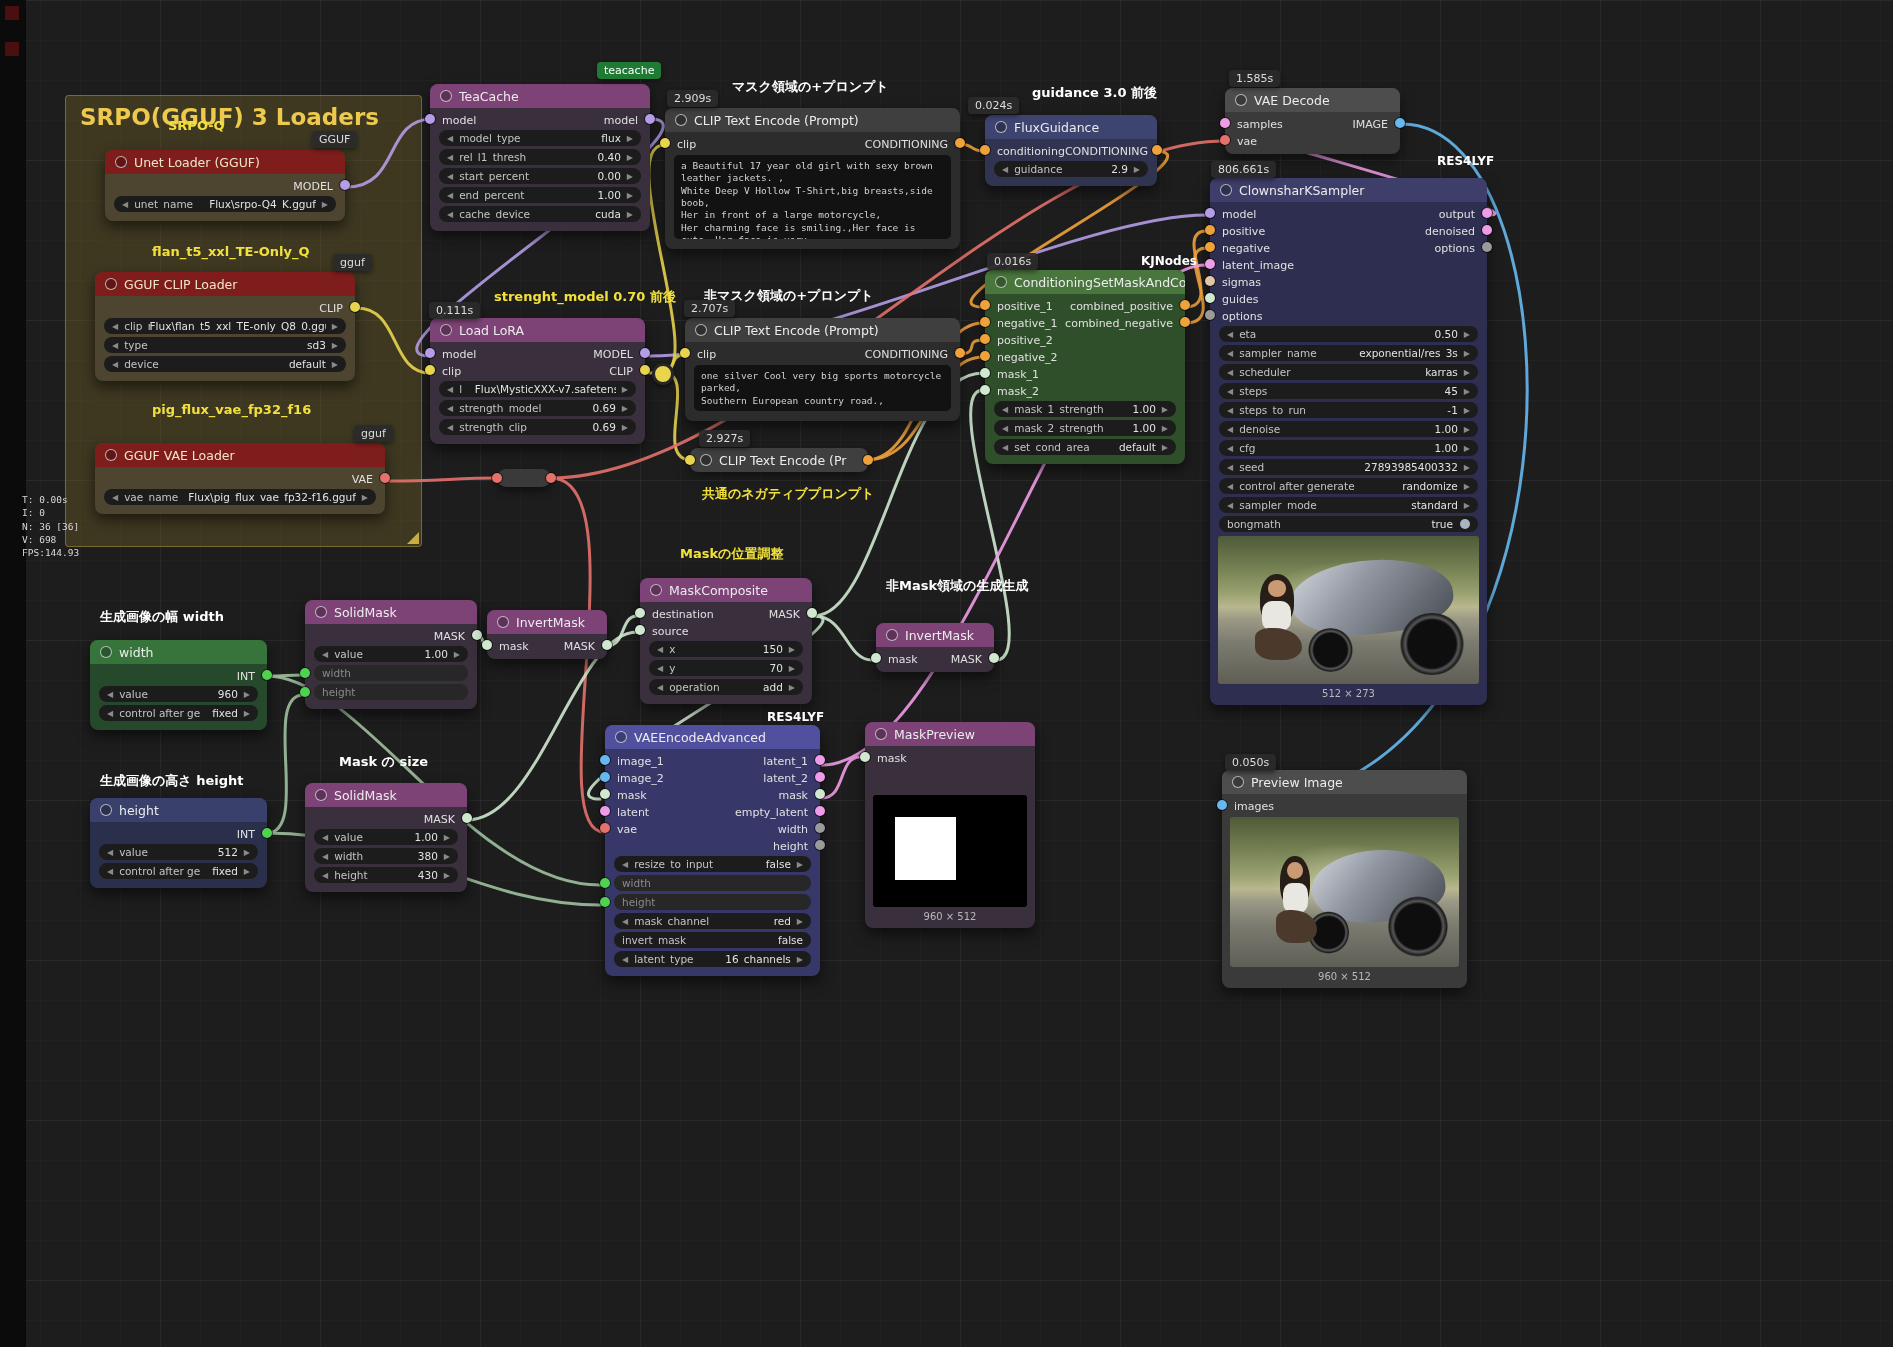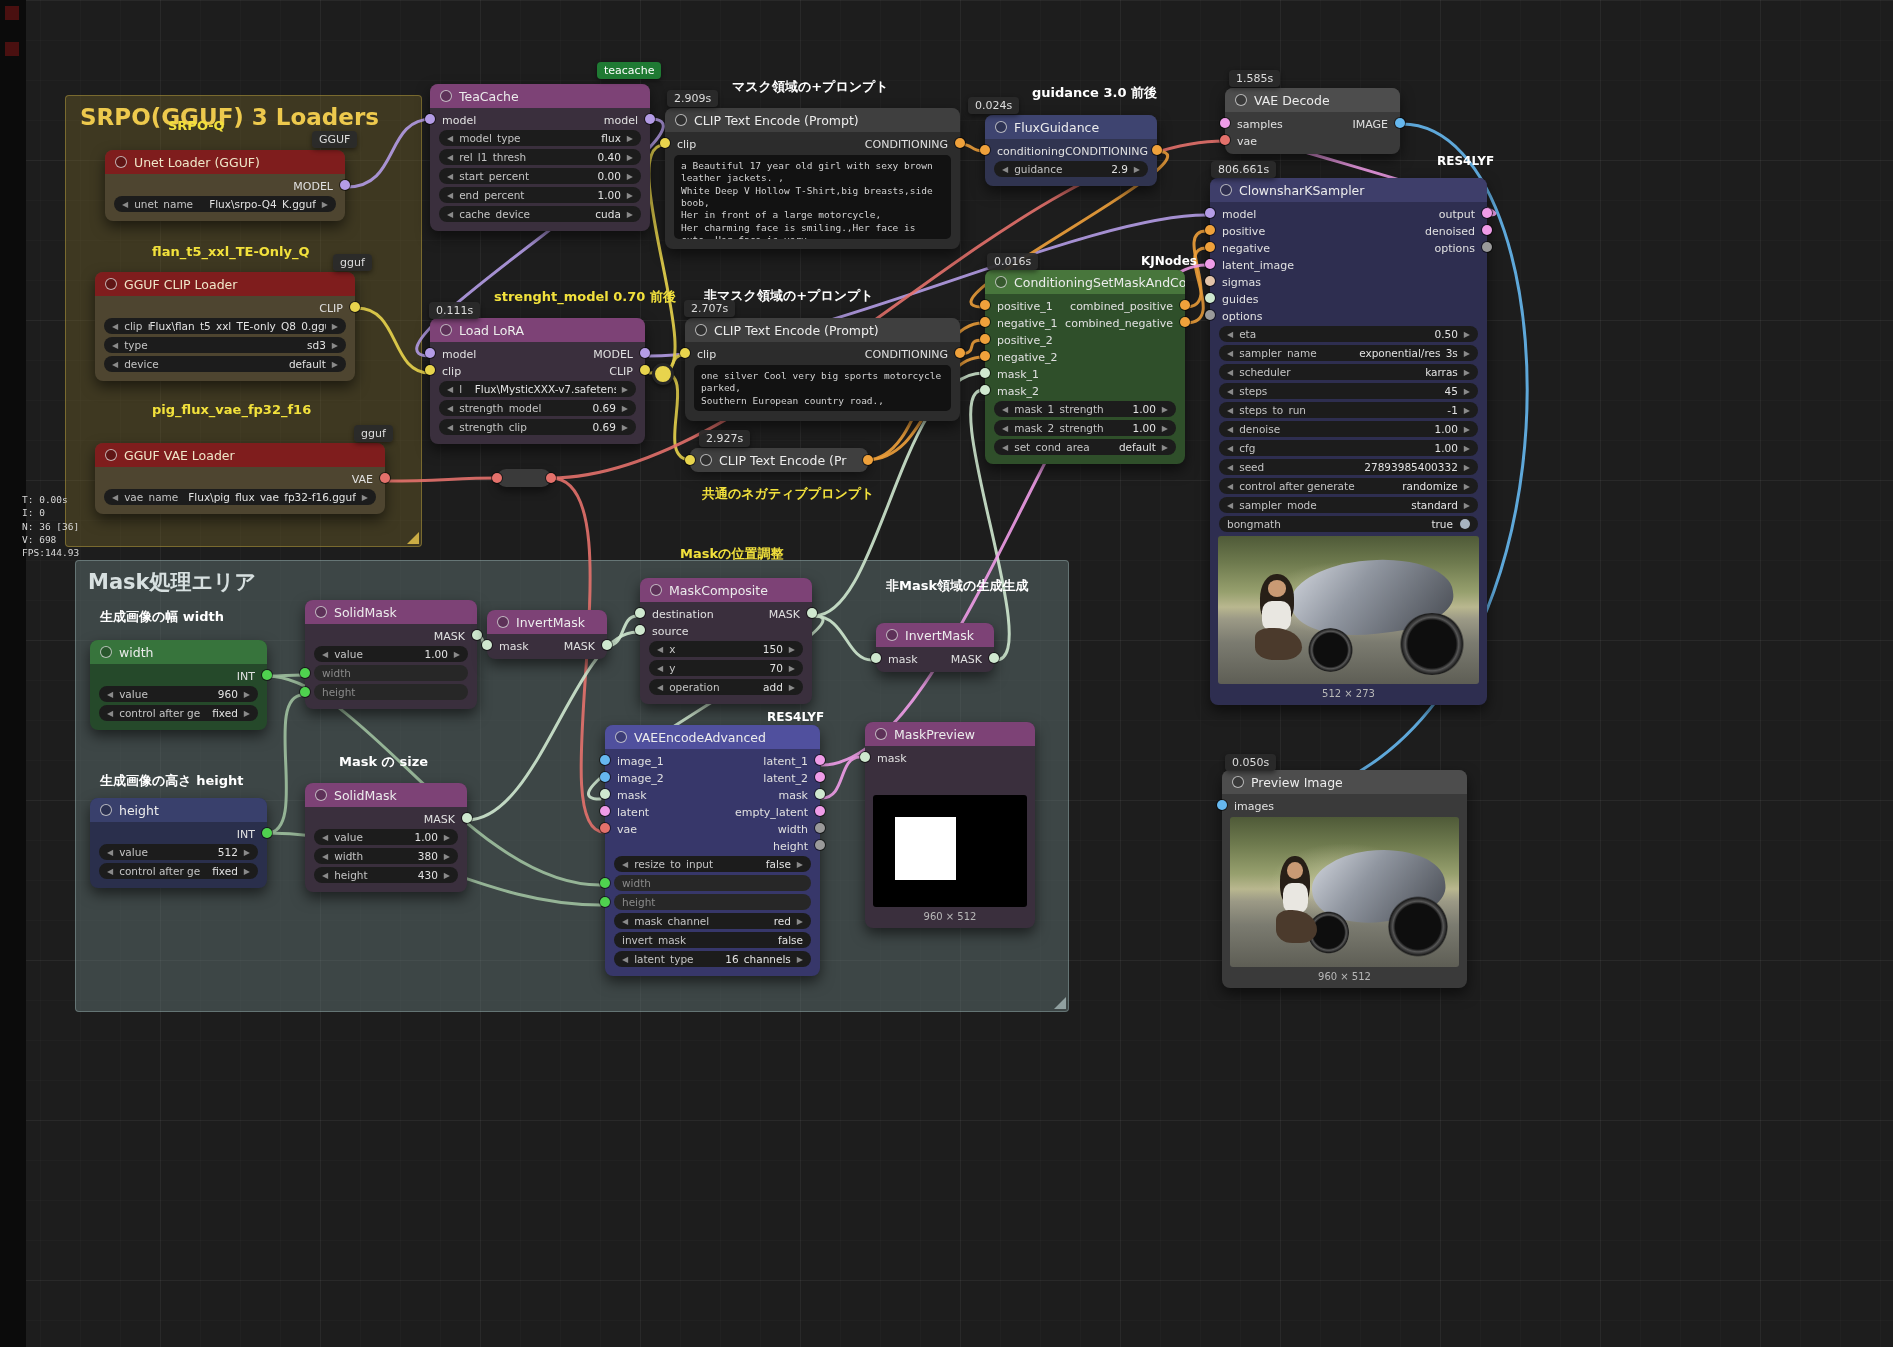--- a/index.html
+++ b/index.html
@@ -87,23 +87,20 @@
 
 <div id="canvas">
 
   <div class="lstrip"></div>
   <div class="lmark" style="left:5px;top:6px"></div>
   <div class="lmark" style="left:5px;top:42px"></div>
 
   <div class="group g-loaders" style="left:65px;top:95px;width:355px;height:450px">
     <div class="gt">SRPO(GGUF)  3 Loaders</div>
   </div>
-  <div class="group g-mask" style="left:75px;top:560px;width:992px;height:450px">
-    <div class="gt">Mask処理エリア</div>
-  </div>
 
   <svg id="wires" width="1893" height="1347">
     <path d="M347,187 C400,187 384,119 432,119" stroke="#b49ce6"></path>
     <path d="M650,119 C740,119 340,356 430,356" stroke="#b49ce6"></path>
     <path d="M650,356 C800,356 1080,215 1206,215" stroke="#b49ce6"></path>
     <path d="M357,308 C400,308 390,373 430,373" stroke="#e8d44d"></path>
     <path d="M650,373 L660,372" stroke="#e8d44d"></path>
     <path d="M662,372 C708,372 614,145 664,145" stroke="#e8d44d"></path>
     <path d="M662,372 C678,372 668,355 684,355" stroke="#e8d44d"></path>
     <path d="M662,372 C700,372 652,460 691,460" stroke="#e8d44d"></path>

